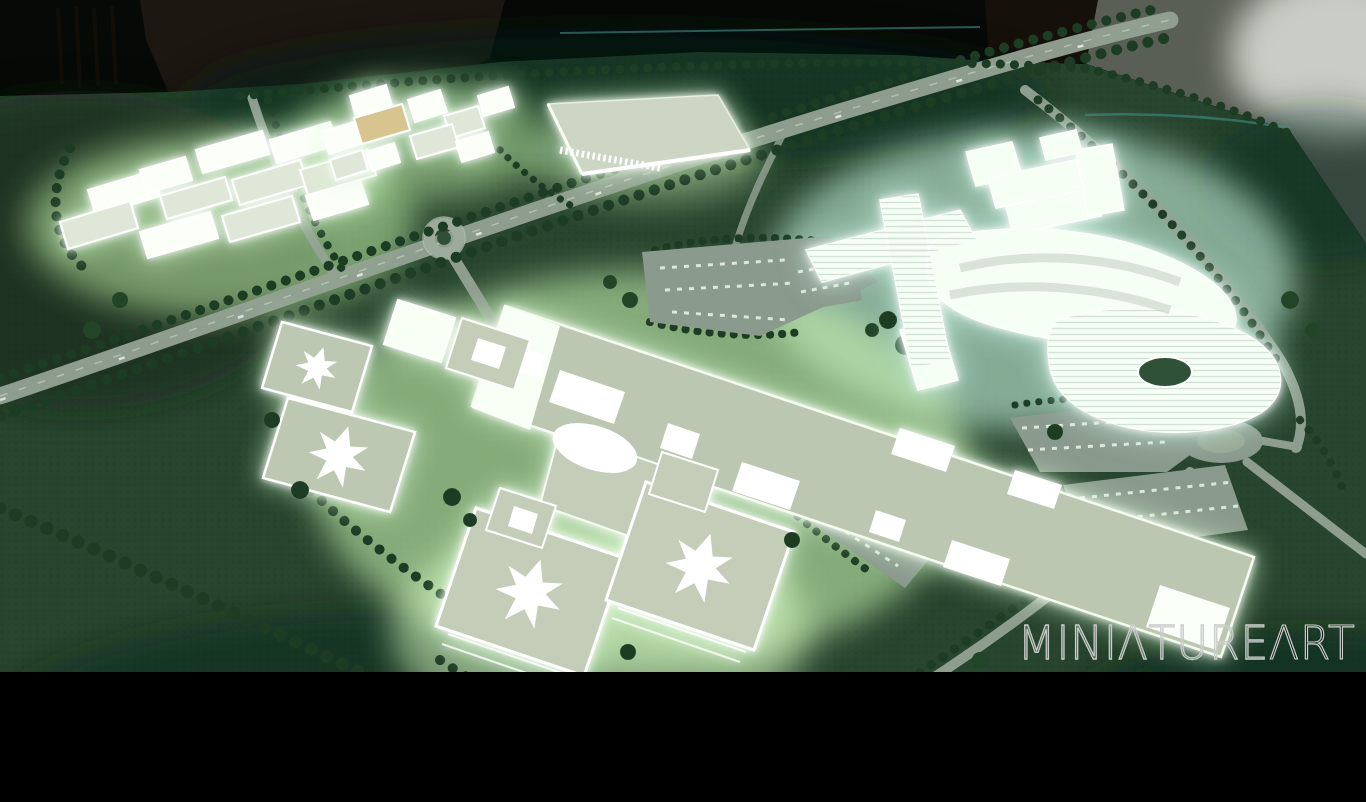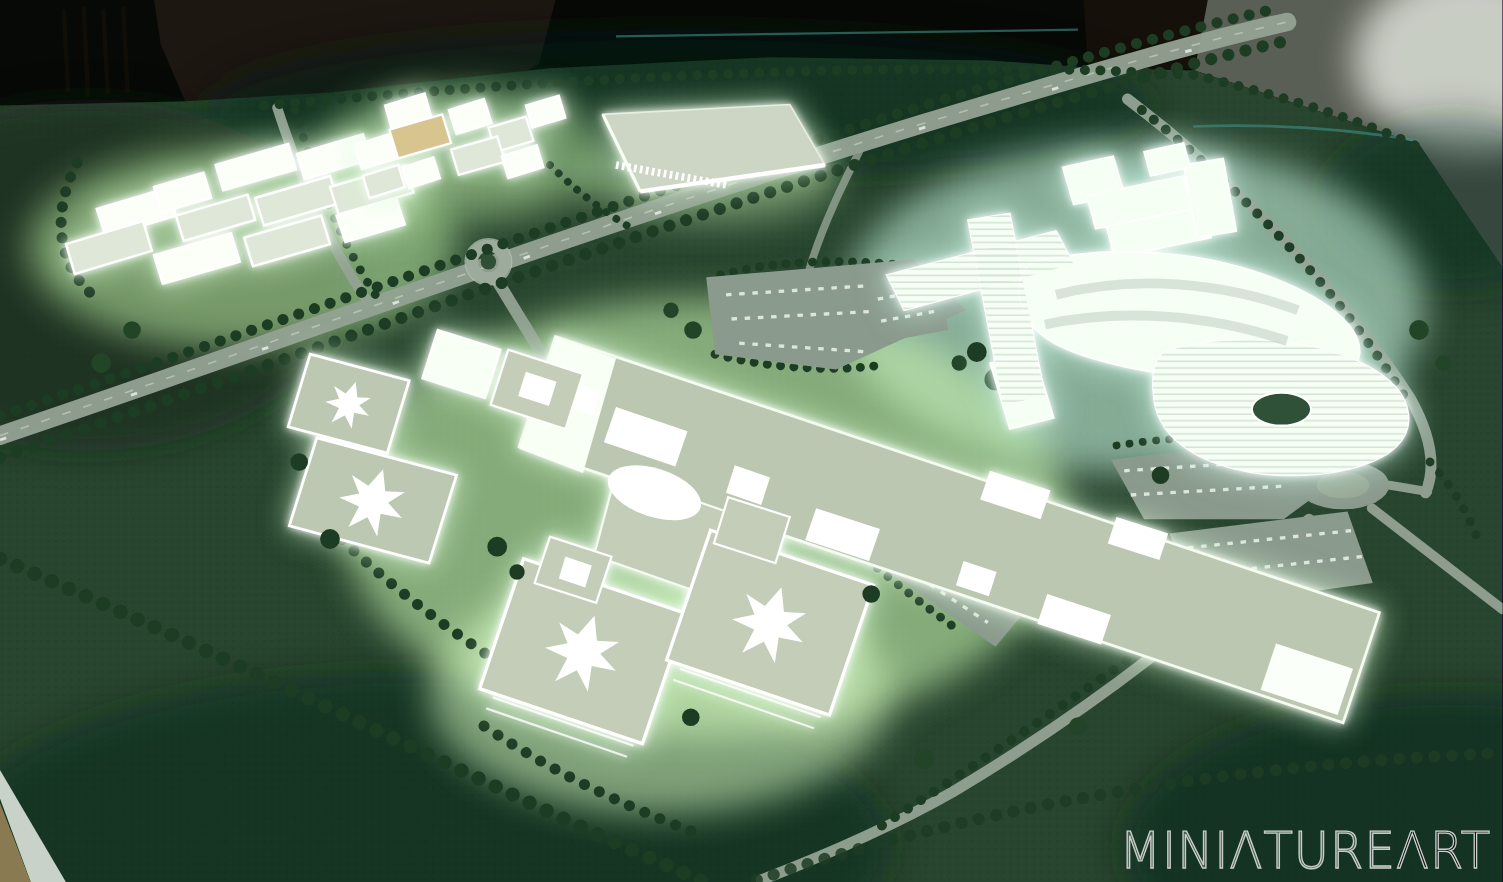--- a/index.html
+++ b/index.html
@@ -1,16 +1,16 @@
 <!DOCTYPE html>
 <html><head>
 <meta charset="utf-8">
 <style>
   html,body{margin:0;padding:0;background:#000;}
-  #stage{position:relative;width:1366px;height:802px;overflow:hidden;background:#a21caf;
+  #stage{position:relative;width:1366px;height:672px;overflow:hidden;background:#0f766e;
          font-family:"DejaVu Sans",sans-serif;}
   #stage svg{position:absolute;left:0;top:0;display:block;}
   .wm{position:absolute;right:10px;bottom:6px;white-space:nowrap;
       font-family:"DejaVu Sans",sans-serif;font-size:46px;font-weight:200;
       letter-spacing:1px;transform:scaleX(.95);transform-origin:right bottom;line-height:1;}
   .wm .lt{color:rgba(201,205,201,.28);-webkit-text-stroke:1.3px #c9cdc9;}
   .wm .rt{color:rgba(14,16,14,.88);-webkit-text-stroke:1.2px #ced2ce;}
 </style>
 </head>
 <body>

